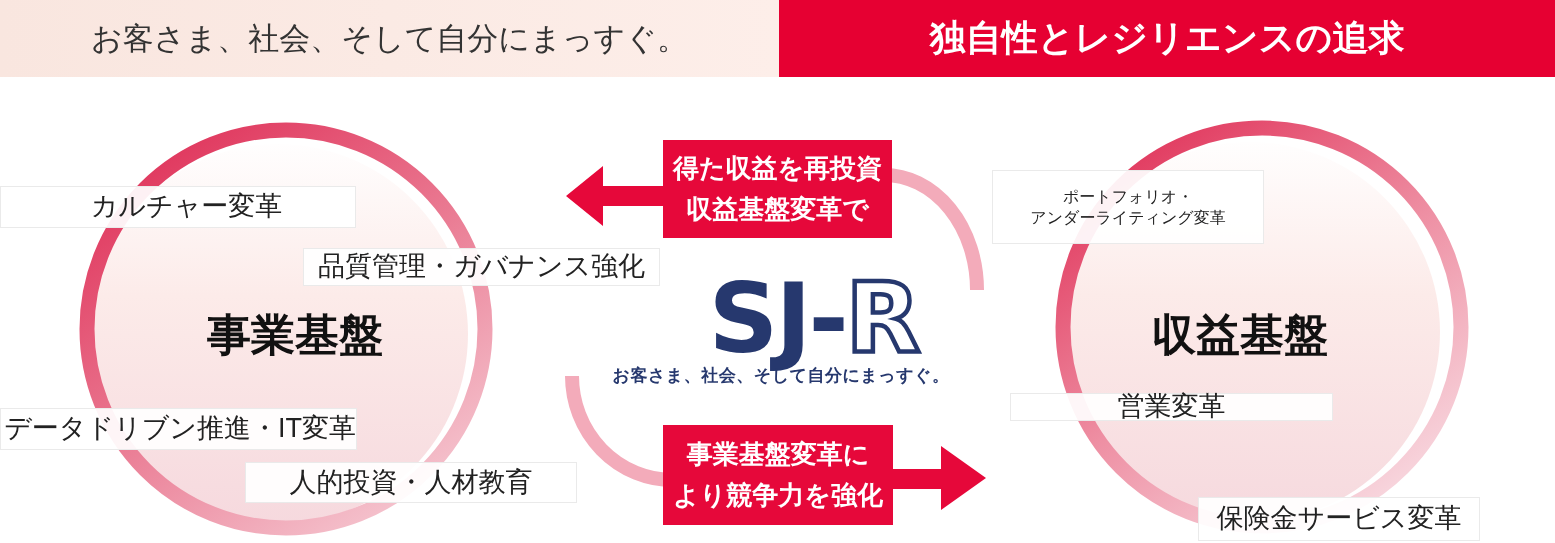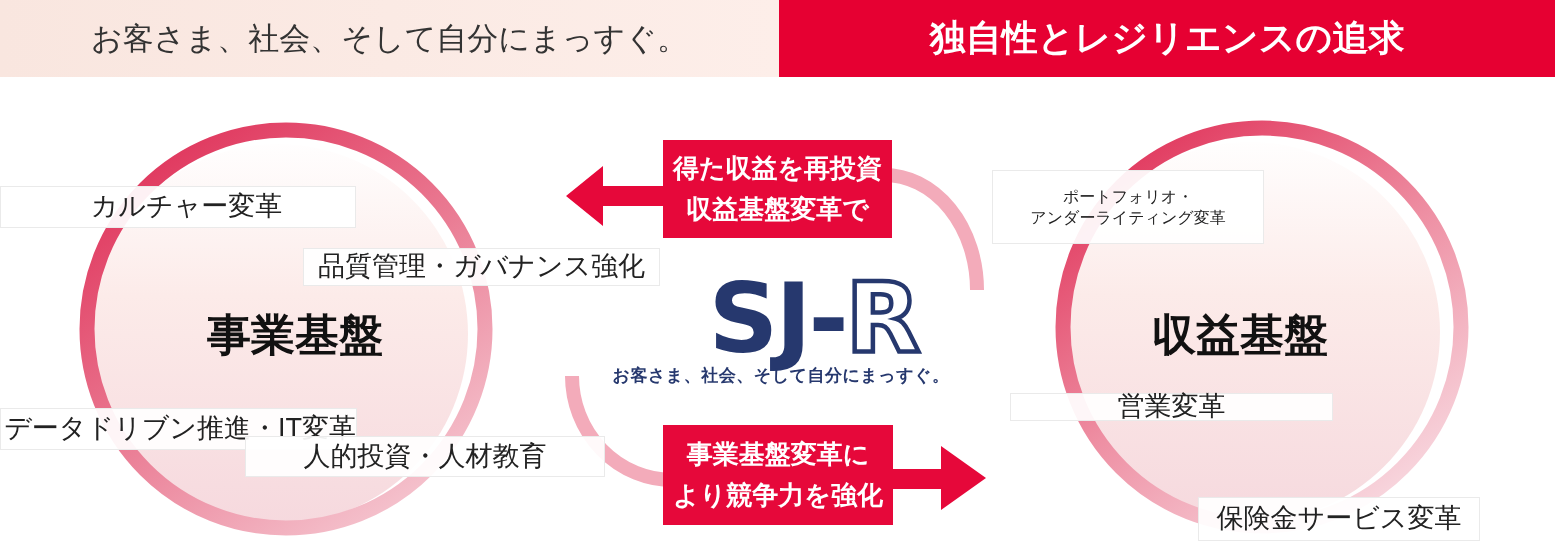--- a/index.html
+++ b/index.html
@@ -16,21 +16,21 @@
   
   .lbl{
     position:absolute;background:rgba(255,255,255,0.93);border:1px solid #eaeaea;
     display:flex;flex-direction:column;align-items:center;justify-content:center;
     font-size:27px;color:#222;line-height:1.32;z-index:3;box-sizing:border-box;white-space:nowrap;
   }
   .lbl-l1{left:0;top:186;}
   .lbl-l1{left:0px;top:186px;width:356px;height:42px;padding-left:17px;}
   .lbl-l2{left:263px;top:248px;width:357px;height:38px;margin-left:40px;}
   .lbl-l3{left:0px;top:408px;width:357px;height:42px;align-items:flex-end;}
-  .lbl-l4{left:245px;top:436px;width:360px;height:41px;}
+  .lbl-l4{left:245px;top:462px;width:332px;height:41px;}
   .lbl-r1{left:992px;top:170px;width:272px;height:74px;font-size:16px;align-items:center;}
   .lbl-r2{left:1010px;top:393px;width:323px;height:28px;}
   .lbl-r3{left:1198px;top:461px;width:282px;height:44px;margin-top:36px;}
   
   .circle-title{
     position:absolute;transform:translateX(-50%);font-size:44px;font-weight:bold;color:#111;
     z-index:3;white-space:nowrap;
   }
   .title-left{left:295px;top:306px;}
   .title-right{left:1240px;top:306px;}

